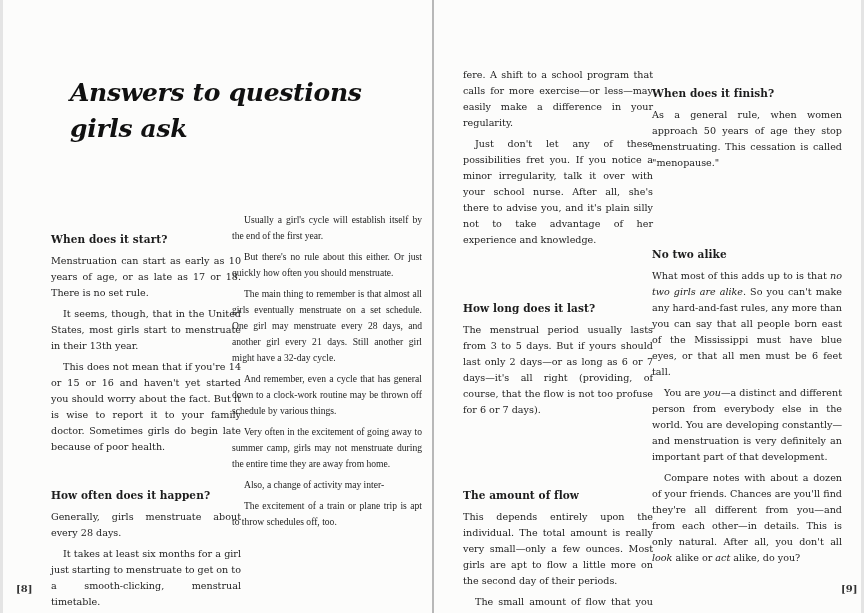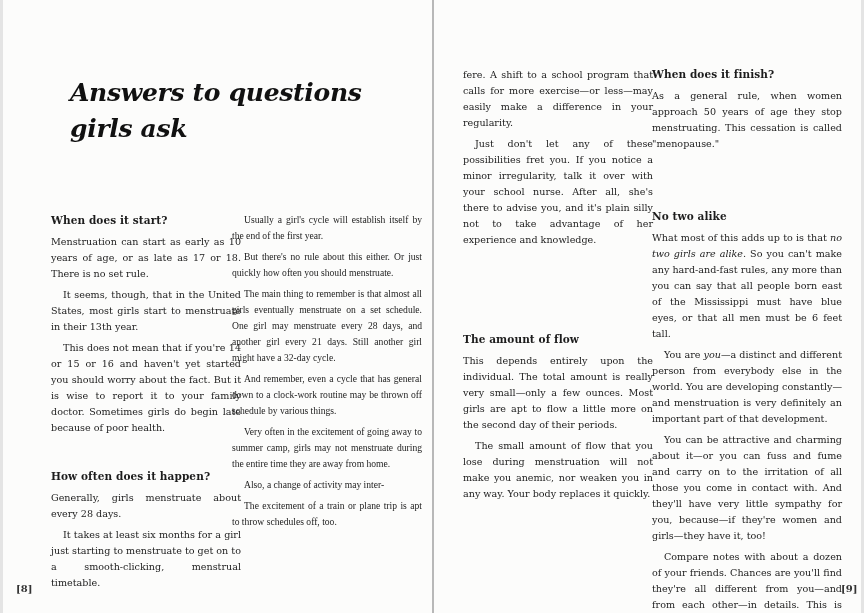--- a/index.html
+++ b/index.html
@@ -31,21 +31,21 @@
       position: absolute; width: 190px;
       font-size: 9.6px; line-height: 16px;
       text-align: justify; hyphens: auto;
     }
     .col p { margin: 0 0 5px 0; text-indent: 12px; }
     .col p.first { text-indent: 0; }
     .col h3 {
       margin: 0 0 6px 0; font-size: 10.5px; font-weight: bold;
       letter-spacing: 0.1px; text-align: left;
     }
-    .section { margin-bottom: 22px; }
+    .section { margin-bottom: 22px; margin-top: 19px; }
 
     .c1 { left: 51px; top: 212px; }
     .c2 { left: 232px; top: 212px; font-family: Liberation Serif, serif; }
     .c3 { left: 463px; top: 67px; }
     .c4 { left: 652px; top: 66px; }
 
     .c3 .gap1 { height: 28px; }
     .c3 .gap2 { height: 28px; }
     .c4 .gap1 { height: 34px; }
 
@@ -90,39 +90,40 @@
     <p>Very often in the excitement of going away to summer camp, girls may not menstruate during the entire time they are away from home.</p>
     <p>Also, a change of activity may inter-</p>
     <p>The excitement of a train or plane trip is apt to throw schedules off, too.</p>
   </div>
 
   <div class="col c3">
     <p class="first">fere. A shift to a school program that calls for more exercise—or less—may easily make a difference in your regularity.</p>
     <p>Just don't let any of these possibilities fret you. If you notice a minor irregularity, talk it over with your school nurse. After all, she's there to advise you, and it's plain silly not to take advantage of her experience and knowledge.</p>
     <div class="gap1"></div>
     <div class="section">
+      <h3>How long does it last?</h3>
+      <p class="first">The menstrual period usually lasts from 3 to 5 days. But if yours should last only 2 days—or as long as 6 or 7 days—it's all right (providing, of course, that the flow is not too profuse for 6 or 7 days).</p>
     </div>
     <div class="gap2"></div>
     <div class="section">
       <h3>The amount of flow</h3>
       <p class="first">This depends entirely upon the individual. The total amount is really very small—only a few ounces. Most girls are apt to flow a little more on the second day of their periods.</p>
       <p>The small amount of flow that you lose during menstruation will not make you anemic, nor weaken you in any way. Your body replaces it quickly.</p>
     </div>
   </div>
 
   <div class="col c4">
     <div class="section">
       <h3>When does it finish?</h3>
       <p class="first">As a general rule, when women approach 50 years of age they stop menstruating. This cessation is called "menopause."</p>
     </div>
     <div class="gap1"></div>
     <div class="section">
       <h3>No two alike</h3>
       <p class="first"><span>What most of this adds up to is that </span><em>no two girls are alike.</em><span> So you can't make any hard-and-fast rules, any more than you can say that all people born east of the Mississippi must have blue eyes, or that all men must be 6 feet tall.</span></p>
       <p><span>You are </span><em>you</em><span>—a distinct and different person from everybody else in the world. You are developing constantly—and menstruation is very definitely an important part of that development.</span></p>
-      <p>You can be attractive and charming about it—or you can fuss and fume and carry on to the irritation of all those you come in contact with. And they'll have very little sympathy for you, because—if they're women and girls—they have it, too!</p>
       <p><span>Compare notes with about a dozen of your friends. Chances are you'll find they're all different from you—and from each other—in details. This is only natural. After all, you don't all </span><em>look</em><span> alike or </span><em>act</em><span> alike, do you?</span></p>
     </div>
   </div>
 
   <div class="pagenum pn-left">[8]</div>
   <div class="pagenum pn-right">[9]</div>
 </div>
 
 </body></html>

